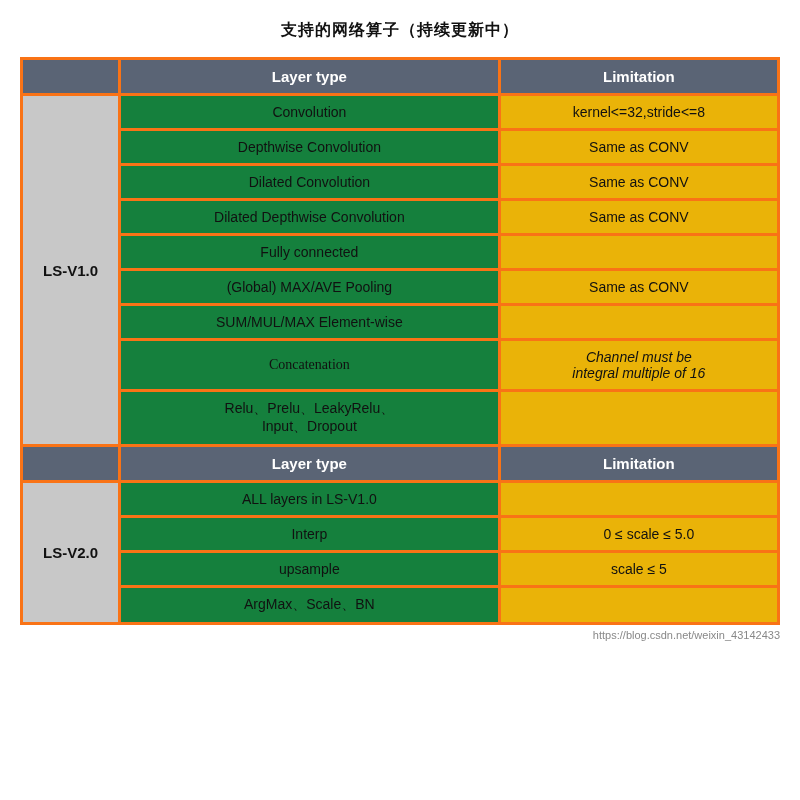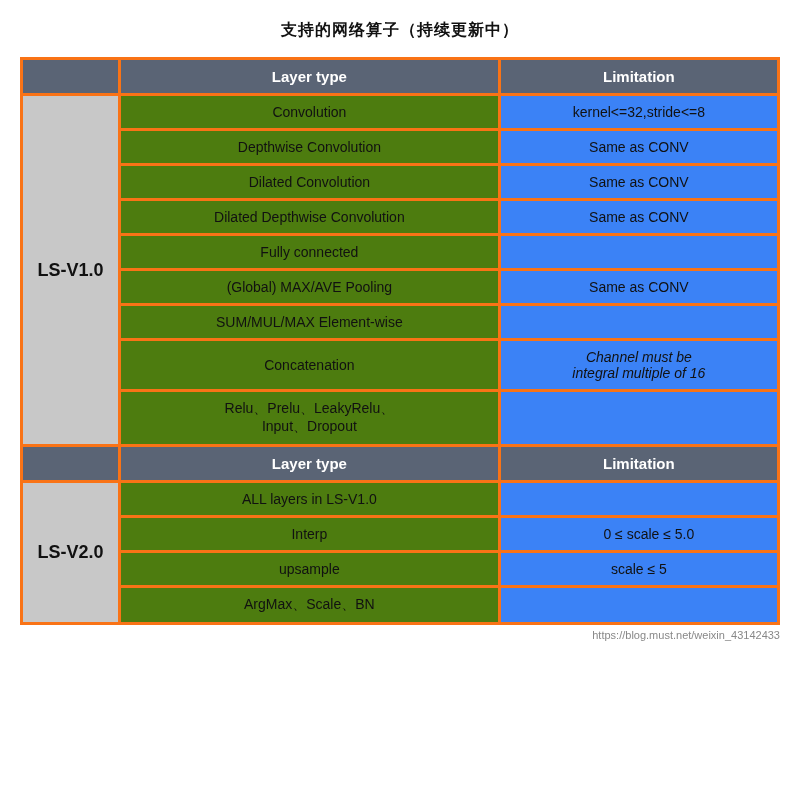--- a/index.html
+++ b/index.html
@@ -35,29 +35,29 @@
     }
     .header-row th {
       background-color: #5a6475;
       color: #fff;
       font-weight: bold;
       font-size: 15px;
     }
     .version-cell {
       background-color: #c8c8c8;
       font-weight: bold;
-      font-size: 18px;
+      font-size: 15px;
       color: #111;
       width: 98px;
     }
     .layer-type-cell {
-      background-color: #4d7c0f;
+      background-color: #15803d;
     }
     .limitation-cell {
-      background-color: #3b82f6;
+      background-color: #eab308;
     }
     .watermark {
       font-size: 11px;
       color: #888;
       text-align: right;
       margin-top: 4px;
       width: 760px;
     }
   </style>
 </head>
@@ -97,21 +97,21 @@
       </tr>
       <tr>
         <td class="layer-type-cell" style="white-space: pre-line;">(Global) MAX/AVE Pooling</td>
         <td class="limitation-cell" style="white-space: pre-line;">Same as CONV</td>
       </tr>
       <tr>
         <td class="layer-type-cell" style="white-space: pre-line; margin-left: 30px;">SUM/MUL/MAX Element-wise</td>
         <td class="limitation-cell" style="white-space: pre-line;"></td>
       </tr>
       <tr>
-        <td class="layer-type-cell" style="white-space: pre-line;">Concatenation</td>
+        <td class="layer-type-cell" style="white-space: pre-line; font-family: Liberation Serif, serif;">Concatenation</td>
         <td class="limitation-cell" style="white-space: pre-line; font-style: italic;">Channel must be
 integral multiple of 16</td>
       </tr>
       <tr>
         <td class="layer-type-cell" style="white-space: pre-line;">Relu、Prelu、LeakyRelu、
 Input、Dropout</td>
         <td class="limitation-cell" style="white-space: pre-line;"></td>
       </tr>
       <tr>
       <th style="background-color:#5a6475;color:#fff;font-weight:bold;font-size:15px;"></th>
@@ -131,13 +131,13 @@
         <td class="layer-type-cell" style="white-space: pre-line; margin-left: 32px;">upsample</td>
         <td class="limitation-cell" style="white-space: pre-line;">scale ≤ 5</td>
       </tr>
       <tr>
         <td class="layer-type-cell" style="white-space: pre-line;">ArgMax、Scale、BN</td>
         <td class="limitation-cell" style="white-space: pre-line;"></td>
       </tr>
     </tbody>
 </table>
 
-<div class="watermark">https://blog.must.net/weixin_43142433</div>
+<div class="watermark">https://blog.csdn.net/weixin_43142433</div>
 
 </body></html>

